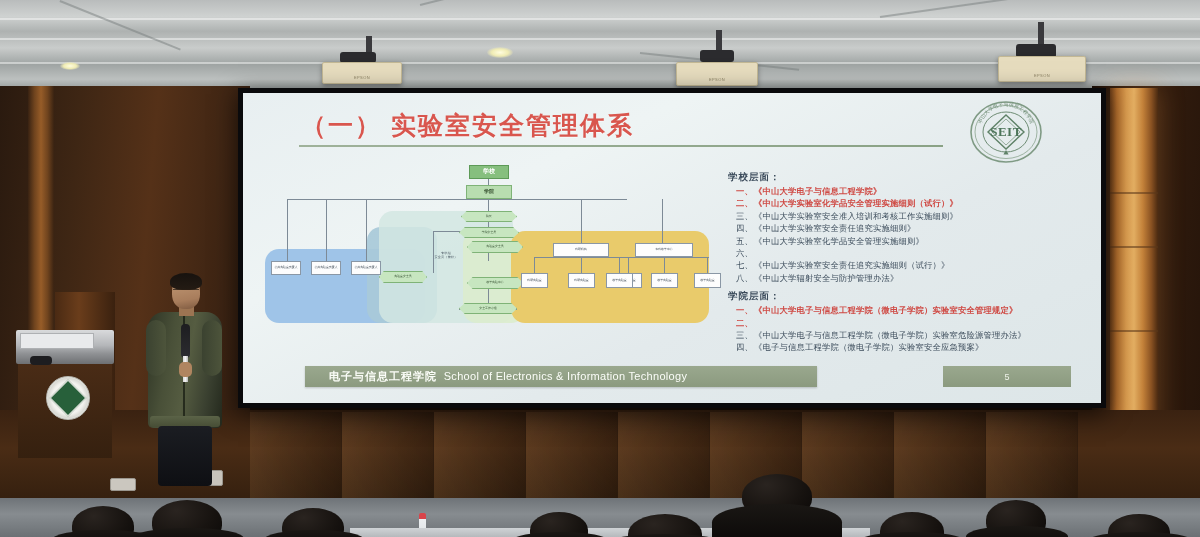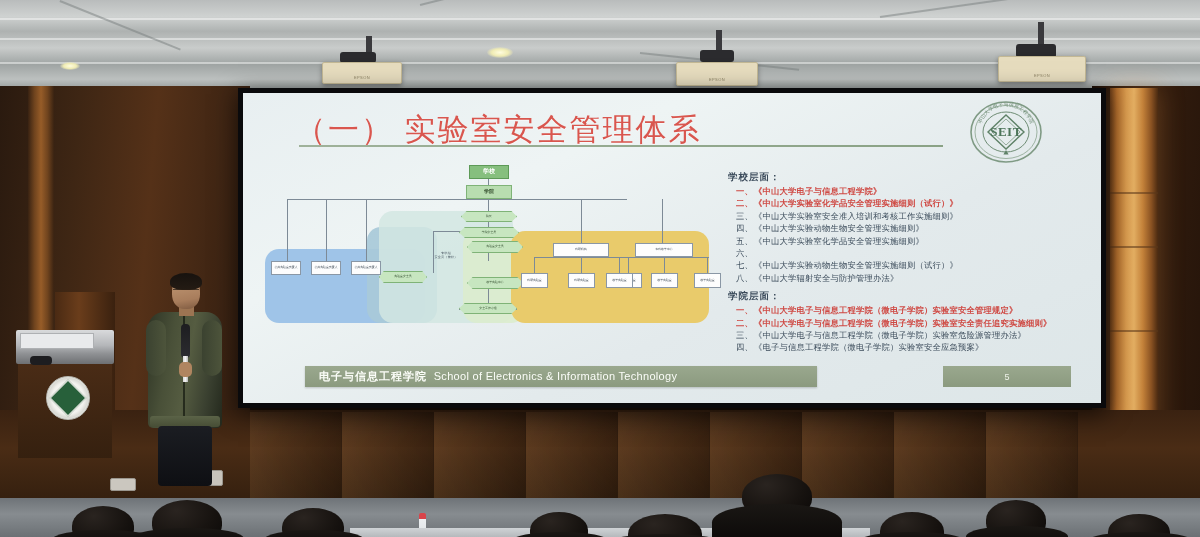--- a/index.html
+++ b/index.html
@@ -98,36 +98,36 @@
     position:absolute; left:238px; top:88px; width:868px; height:320px;
     background:#0a0a0c; padding:5px;
     box-shadow:0 6px 22px rgba(0,0,0,.6);
   }
   .screen {
     position:relative; width:100%; height:100%;
     background:linear-gradient(155deg,#e8eff1 0%,#eef4f4 30%,#e3eaec 62%,#dde6e8 100%);
     overflow:hidden;
   }
   .slide-title {
-    position:absolute; left:52px; top:16px;
-    font-size:31px; font-weight:normal; color:#d9564e;
+    position:absolute; left:58px; top:16px;
+    font-size:25px; font-weight:bold; color:#d9564e;
     letter-spacing:2px; white-space:nowrap;
     text-shadow:0 1px 1px rgba(255,255,255,.6);
   }
   .title-rule {
     position:absolute; left:56px; top:52px; width:644px; height:2px;
     background:linear-gradient(90deg,#9fb29a,#8aa285);
   }
   .seit-logo {
     position:absolute; right:58px; top:8px; width:74px; height:62px;
   }
   .footer-bar {
     position:absolute; left:62px; bottom:16px; width:512px; height:21px;
     background:linear-gradient(180deg,#9aa88e 0%,#8b9a7f 100%);
-    display:flex; align-items:center; padding-left:14px;
+    display:flex; align-items:center; padding-left:24px;
     box-shadow:0 1px 2px rgba(0,0,0,.2);
   }
   .footer-text {
     font-size:11px; color:#fbfdf8; letter-spacing:.3px; white-space:nowrap;
   }
   .footer-text .cn { font-weight:bold; letter-spacing:1px; }
   .page-block {
     position:absolute; right:30px; bottom:16px; width:128px; height:21px;
     background:linear-gradient(180deg,#9aa88e,#8b9a7f);
     display:flex; align-items:center; justify-content:center;
@@ -433,46 +433,45 @@
         <div class="li hl">
             <span class="num">二、</span>
             <span>《中山大学实验室化学品安全管理实施细则（试行）》</span>
           </div>
         <div class="li">
             <span class="num">三、</span>
             <span>《中山大学实验室安全准入培训和考核工作实施细则》</span>
           </div>
         <div class="li">
             <span class="num">四、</span>
-            <span>《中山大学实验动物生物安全管理实施细则》</span>
+            <span>《中山大学实验室安全责任追究实施细则》</span>
           </div>
         <div class="li">
             <span class="num">五、</span>
             <span>《中山大学实验室化学品安全管理实施细则》</span>
           </div>
         <div class="li">
             <span class="num">六、</span>
           </div>
         <div class="li">
             <span class="num">七、</span>
-            <span>《中山大学实验动物生物安全管理实施细则（试行）》</span>
+            <span>《中山大学实验室安全责任追究实施细则（试行）》</span>
           </div>
         <div class="li">
             <span class="num">八、</span>
             <span>《中山大学辐射安全与防护管理办法》</span>
           </div>
 
         <div class="sec-head second">学院层面：</div>
         <div class="li hl">
             <span class="num">一、</span>
             <span>《中山大学电子与信息工程学院（微电子学院）实验室安全管理规定》</span>
           </div>
         <div class="li hl">
             <span class="num">二、</span>
-            <span>《中山大学电子与信息工程学院（微电子学院）实验室安全责任追究实施细则》</span>
           </div>
         <div class="li">
             <span class="num">三、</span>
             <span>《中山大学电子与信息工程学院（微电子学院）实验室危险源管理办法》</span>
           </div>
         <div class="li">
             <span class="num">四、</span>
             <span>《电子与信息工程学院（微电子学院）实验室安全应急预案》</span>
           </div>
       </div>

